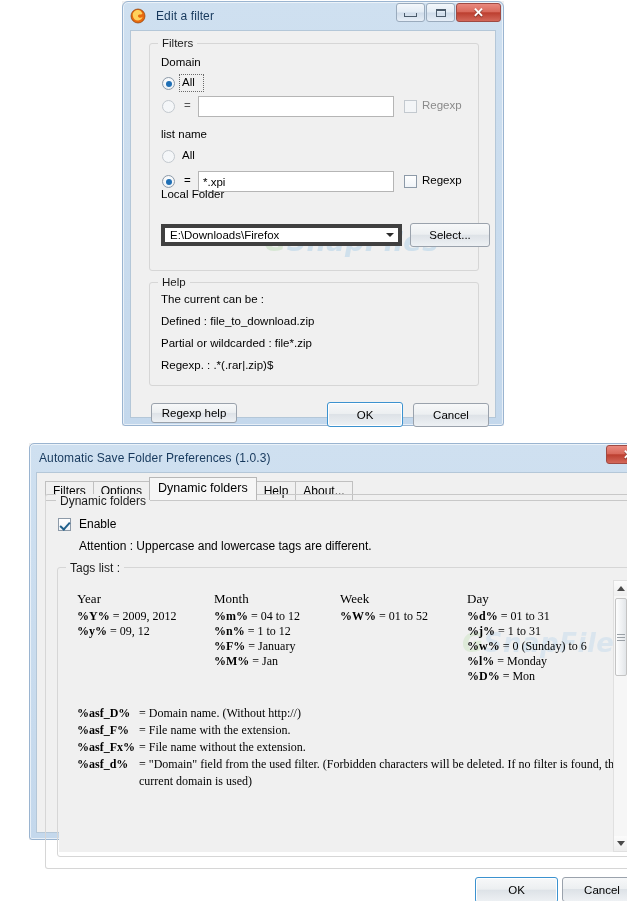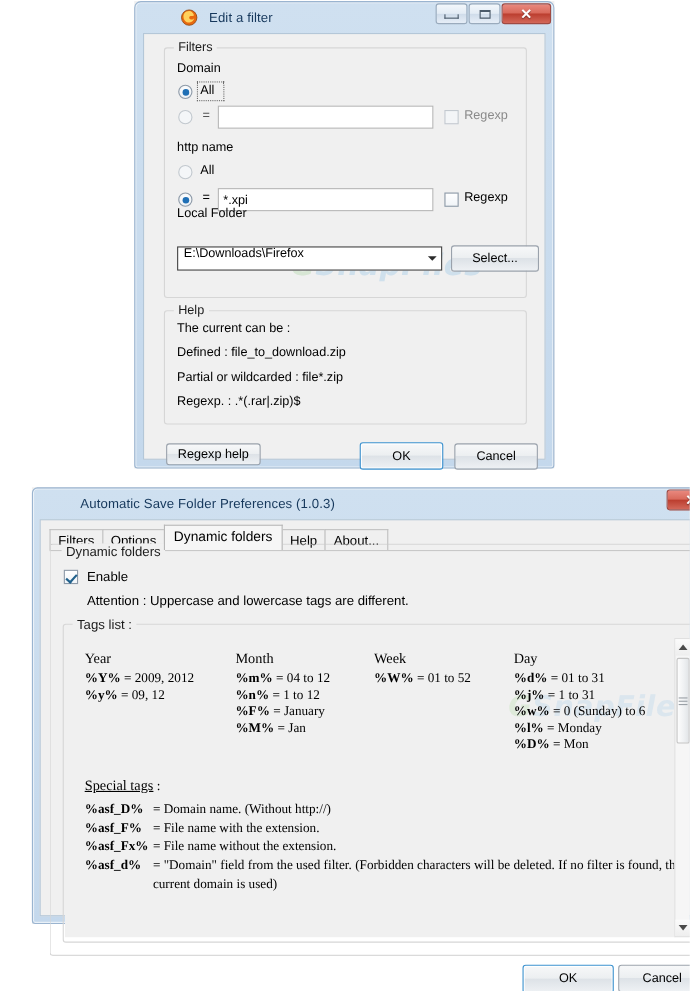--- a/index.html
+++ b/index.html
@@ -27,21 +27,20 @@
     box-sizing: border-box;
   }
   .titlebar {
     position: absolute;
     left: 0; right: 0; top: 0;
     height: 29px;
     display: flex;
     align-items: center;
     border-radius: 5px 5px 0 0;
     box-sizing: border-box;
-    padding-left: 34px;
   }
   .title-text {
     font-size: 12px;
     color: #16385c;
     margin-left: 10px;
     white-space: nowrap;
     letter-spacing: 0.1px;
   }
   .title-icon {
     width: 16px; height: 16px;
@@ -165,25 +164,25 @@
     font-size: 11.5px;
     color: #000;
     display: flex;
     align-items: center;
     padding-left: 4px;
     overflow: hidden;
     white-space: nowrap;
   }
   .combo {
     position: absolute;
-    border: 1px solid #404040;
+    border: 4px solid #404040;
     background: #ffffff;
     box-sizing: border-box;
     display: flex;
-    align-items: flex-start;
+    align-items: center;
     font-size: 11.5px;
     color: #000;
   }
   .combo .combo-text { padding-left: 5px; flex: 1; white-space: nowrap; overflow: hidden; }
   .combo .combo-arrow {
     width: 17px; height: 100%;
     display: flex; align-items: center; justify-content: center;
   }
   .tri-down {
     width: 0; height: 0;
@@ -356,21 +355,21 @@
         <div class="radio checked" style="left:12px; top:33px;"></div>
         <div class="focusrect" style="left:29px; top:30px; width:25px; height:18px;"></div>
         <span class="lbl" style="left:32px; top:32px;">All</span>
 
         <div class="radio disabled" style="left:12px; top:56px;"></div>
         <span class="lbl" style="left:34px; top:55px; color:#555;">=</span>
         <div class="textinput" style="left:48px; top:52px; width:196px; height:21px;" title=""></div>
         <div class="checkbox disabled" style="left:254px; top:56px;"></div>
         <span class="lbl" style="left:272px; top:55px; color:#8a8a8a;">Regexp</span>
 
-        <span class="lbl" style="left:11px; top:84px;">http name</span>
+        <span class="lbl" style="left:11px; top:84px;">list name</span>
 
         <div class="radio disabled" style="left:12px; top:106px;"></div>
         <span class="lbl" style="left:32px; top:105px;">All</span>
 
         <div class="radio checked" style="left:12px; top:131px;"></div>
         <span class="lbl" style="left:34px; top:130px;">=</span>
         <div class="textinput" style="left:48px; top:127px; width:196px; height:21px;">*.xpi</div>
         <div class="checkbox" style="left:254px; top:131px;"></div>
         <span class="lbl" style="left:272px; top:130px;">Regexp</span>
 
@@ -469,21 +468,20 @@
             <div class="tagcol" style="left:408px; top:11px;">
               <div class="colhead">Day</div>
               <div class="tagrow"><b>%d%</b> <span>= 01 to 31</span></div>
               <div class="tagrow"><b>%j%</b> <span>= 1 to 31</span></div>
               <div class="tagrow"><b>%w%</b> <span>= 0 (Sunday) to 6</span></div>
               <div class="tagrow"><b>%l%</b> <span>= Monday</span></div>
               <div class="tagrow"><b>%D%</b> <span>= Mon</span></div>
             </div>
 
             <div style="position:absolute; left:18px; top:125px;">
-              <div style="margin-bottom:4px;"><span class="spec-title">Special tags</span><span class="spec-row"> :</span></div>
               <div class="spec-row"><span class="spec-key">%asf_D%</span><span>= Domain name. (Without http://)</span></div>
               <div class="spec-row"><span class="spec-key">%asf_F%</span><span>= File name with the extension.</span></div>
               <div class="spec-row"><span class="spec-key">%asf_Fx%</span><span>= File name without the extension.</span></div>
               <div class="spec-row"><span class="spec-key">%asf_d%</span><span>= "Domain" field from the used filter. (Forbidden characters will be deleted. If no filter is found, the</span></div>
               <div class="spec-row"><span class="spec-key"></span><span>current domain is used)</span></div>
             </div>
           </div>
 
           <div class="vscroll" style="right:1px; top:12px; height:272px;">
             <div class="vs-btn vs-up">

